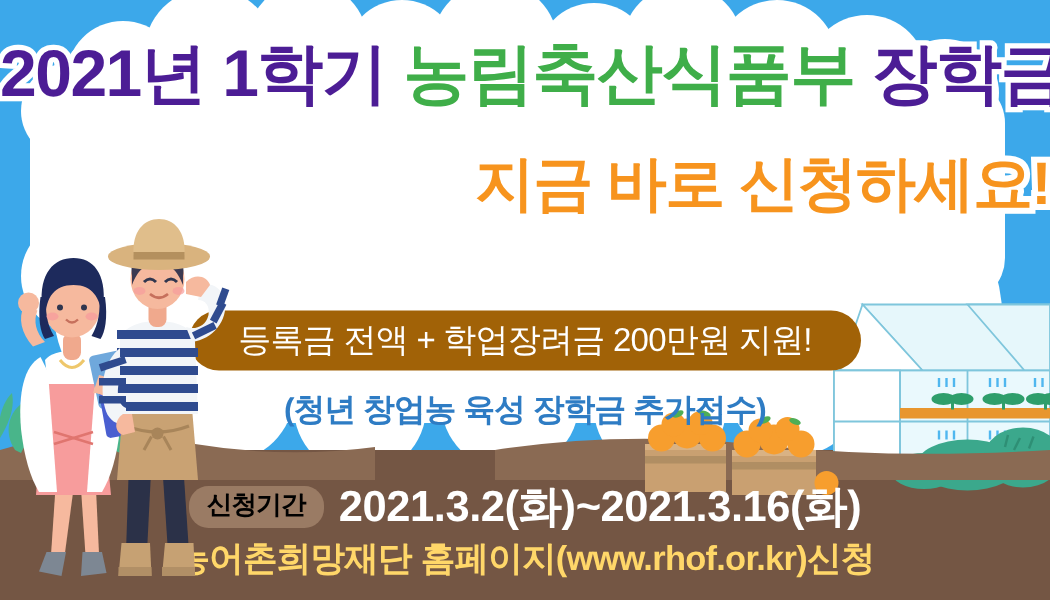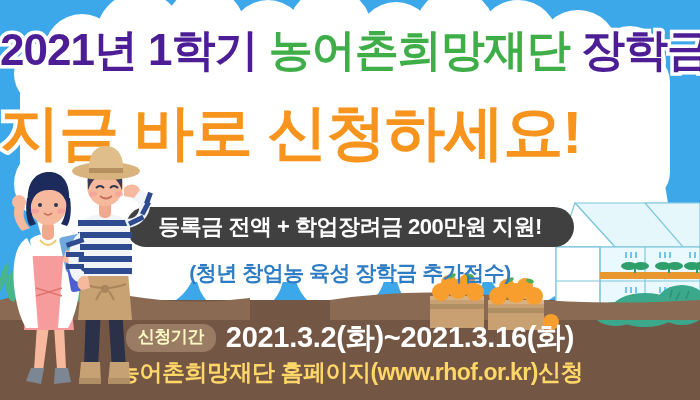--- a/index.html
+++ b/index.html
@@ -57,42 +57,42 @@
     paint-order: stroke fill;
     z-index: 6;
   }
   .headline1 .seg-blue { color: #4c1d95; }
   .headline1 .seg-green { color: #3FAE49; }
 
   .headline2 {
     position: absolute;
     left: 0; top: 103px;
     width: 700px;
-    text-align: left;
-    font-size: 60px;
+    text-align: right;
+    font-size: 40px;
     font-weight: 700;
     letter-spacing: -1px;
     line-height: 1;
     white-space: nowrap;
     color: #F7941E;
     -webkit-text-stroke: 8px #ffffff;
     paint-order: stroke fill;
     z-index: 6;
   }
 
   
   .pill {
     position: absolute;
     left: 126px; top: 207px;
     width: 448px; height: 40px;
     border-radius: 20px;
-    background: #404040;
+    background: #a16207;
     color: #ffffff;
     font-size: 22px;
-    font-weight: 700;
+    font-weight: 400;
     letter-spacing: -0.5px;
     display: flex;
     align-items: center;
     justify-content: center;
     white-space: nowrap;
     z-index: 7;
   }
 
   
   .subline {
@@ -114,21 +114,21 @@
     left: 0; top: 318px;
     width: 700px;
     display: flex;
     align-items: center;
     justify-content: center;
     gap: 10px;
     z-index: 8;
   }
   .period-badge {
     background: #9A7B64;
-    color: #fef9c3;
+    color: #000000;
     font-size: 17px;
     font-weight: 700;
     letter-spacing: -0.5px;
     padding: 4px 12px 5px 12px;
     border-radius: 13px;
     white-space: nowrap;
     line-height: 1.1;
   }
   .period-date {
     color: #ffffff;
@@ -274,21 +274,21 @@
       </g>
       <g stroke="#2E8F75" stroke-width="1.6" fill="none">
         <line x1="670" y1="298" x2="672" y2="290"></line>
         <line x1="676" y1="300" x2="680" y2="292"></line>
         <line x1="686" y1="299" x2="689" y2="291"></line>
       </g>
     </svg>
   </div>
 
   <div class="headline1">
-    <span class="seg-blue">2021년 1학기 </span><span class="seg-green">농어촌희망재단</span><span class="seg-blue"> 장학금</span>
+    <span class="seg-blue">2021년 1학기 </span><span class="seg-green">농림축산식품부</span><span class="seg-blue"> 장학금</span>
   </div>
 
   <div class="headline2">지금 바로 신청하세요!</div>
 
   <div class="illus illus-mid">
     <svg width="700" height="400" viewBox="0 0 700 400" xmlns="http://www.w3.org/2000/svg">
 
       <path d="M 0 300 Q 60 282 130 296 Q 190 306 250 298 L 250 320 L 0 320 Z" fill="#8A6A53"></path>
       <path d="M 330 300 Q 420 286 520 298 Q 600 306 700 300 L 700 320 L 330 320 Z" fill="#8A6A53"></path>
 

